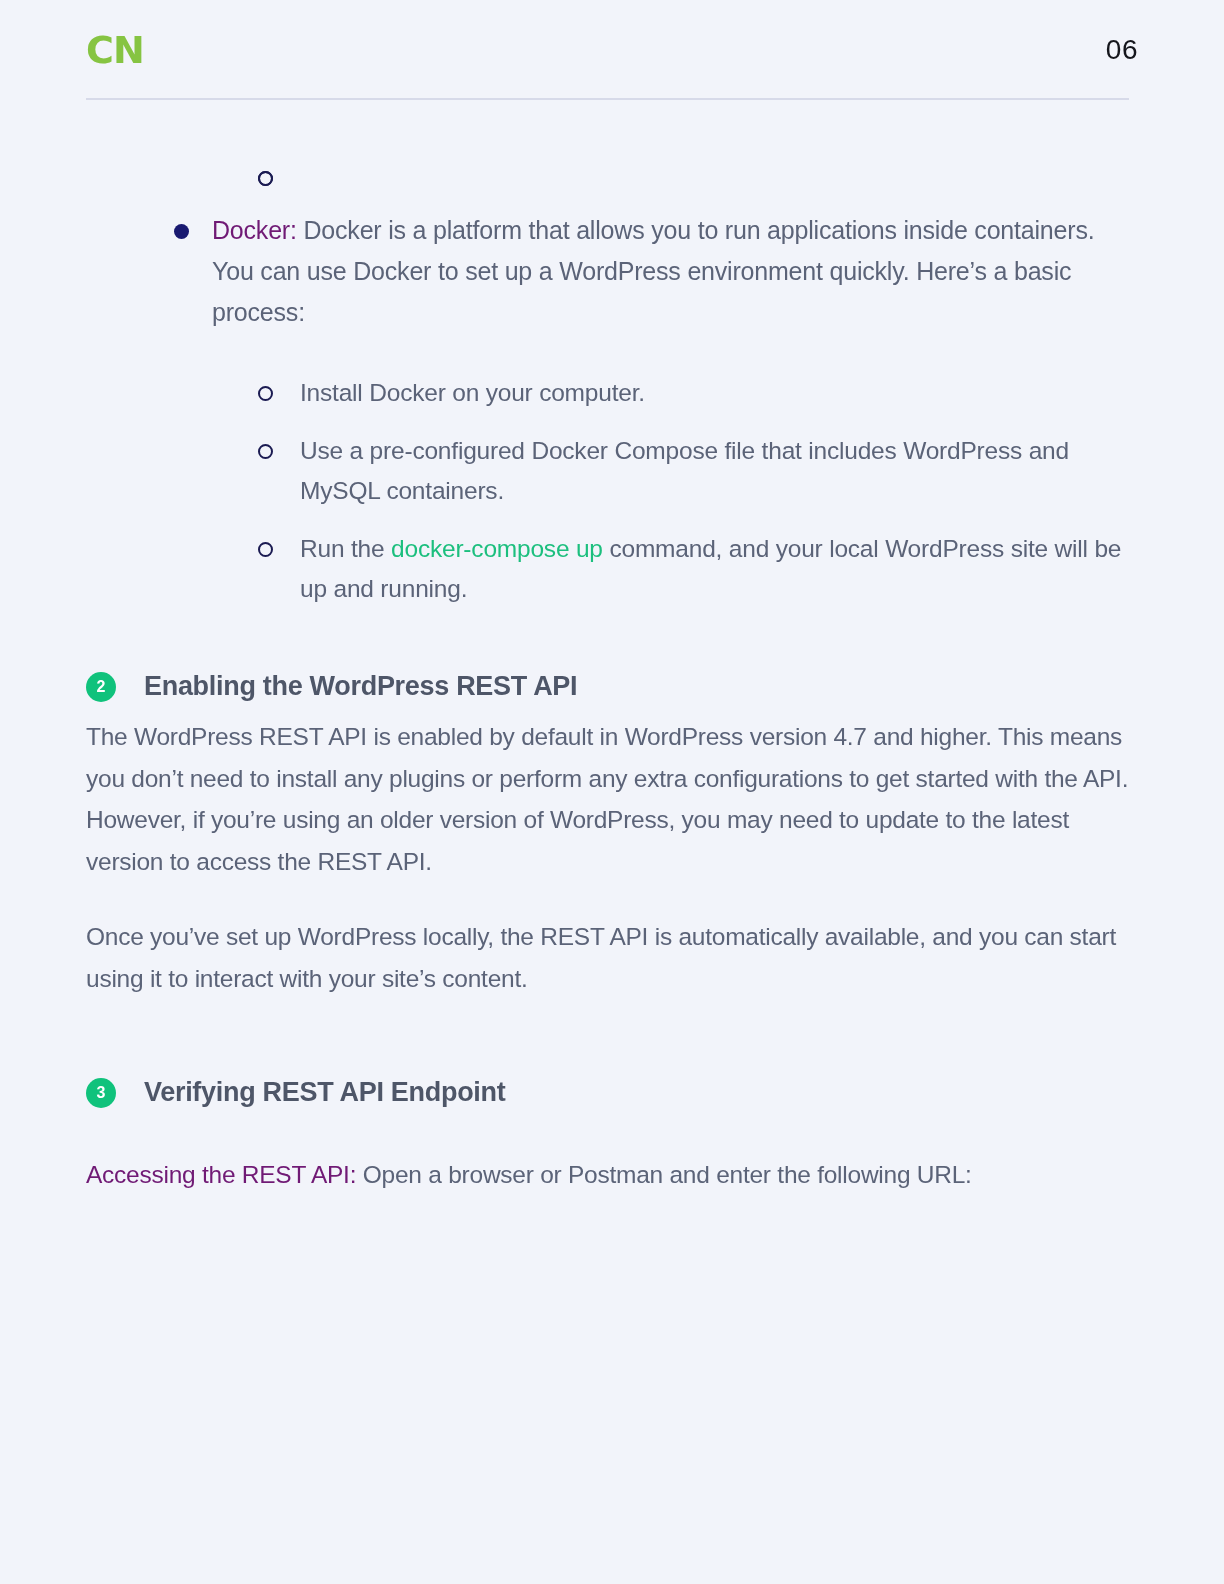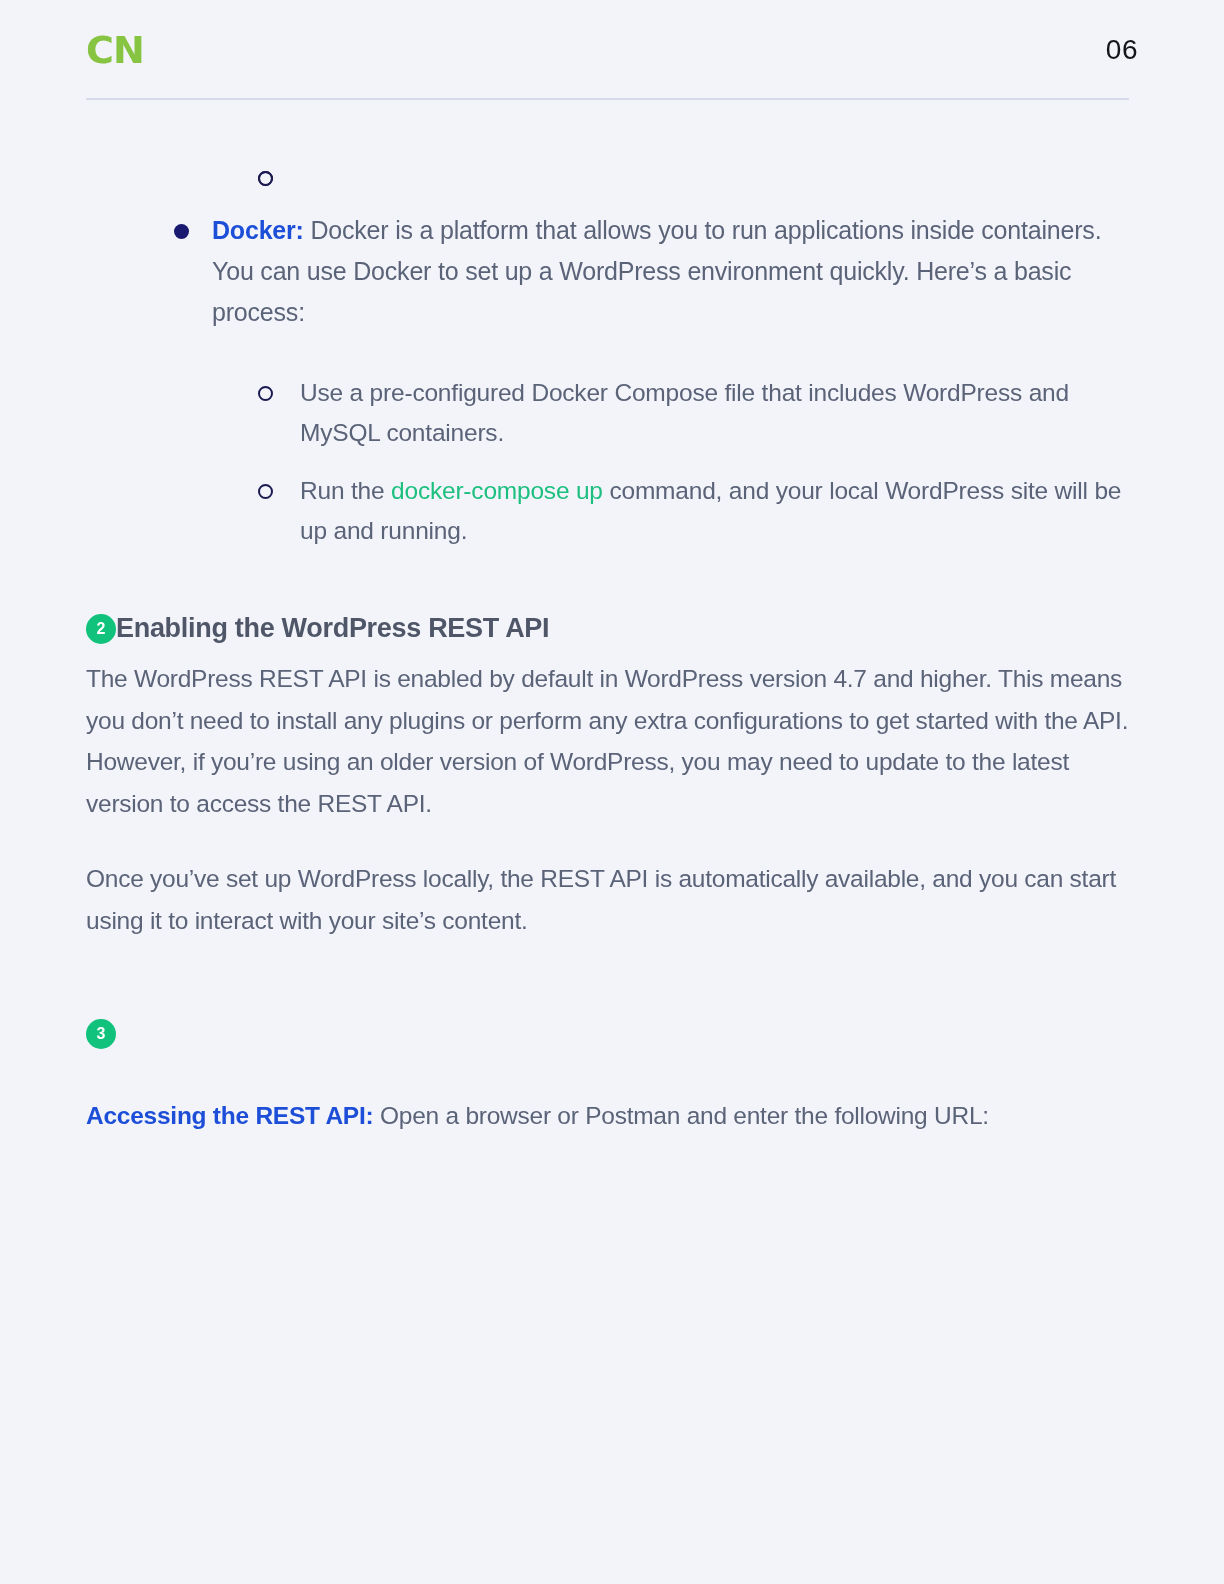--- a/index.html
+++ b/index.html
@@ -122,22 +122,22 @@
     position: absolute;
     left: 8px;
     top: 14px;
     width: 15px;
     height: 15px;
     border-radius: 50%;
     background: #191970;
   }
 
   .strong {
-    font-weight: 700;
-    color: #1d4ed8;
+    font-weight: 400;
+    color: #701a75;
   }
 
   .code {
     color: #1cbf7e;
   }
   .gap-b { height: 40px; }
   .gap-c { height: 52px; }
 
   
   .section-head {
@@ -155,20 +155,21 @@
     font-size: 16px;
     font-weight: 700;
     display: flex;
     align-items: center;
     justify-content: center;
     flex: 0 0 auto;
     font-family: "Liberation Sans", sans-serif;
   }
 
   .section-title {
+    margin-left: 28px;
     font-size: 27px;
     font-weight: 700;
     color: #4e5668;
     letter-spacing: -0.3px;
   }
 
   p.body {
     font-size: 24.5px;
     line-height: 41.5px;
     color: #5b6378;
@@ -208,20 +209,24 @@
     <ul class="lvl1">
       <li class="item main">
         <span class="dot"></span>
         <span class="strong">Docker:</span><span> Docker is a platform that allows you to run applications inside containers. You can use Docker to set up a WordPress environment quickly. Here’s a basic process:</span>
       </li>
     </ul>
 
     <div class="gap-b"></div>
 
     <ul class="lvl2">
+      <li class="item sub">
+        <span class="ring"></span>
+        <span>Install Docker on your computer.</span>
+      </li>
       <li class="item sub">
         <span class="ring"></span>
         <span>Use a pre-configured Docker Compose file that includes WordPress and MySQL containers.</span>
       </li>
       <li class="item sub">
         <span class="ring"></span>
         <span>Run the </span><span class="code">docker-compose up</span><span> command, and your local WordPress site will be up and running.</span>
       </li>
     </ul>
 
@@ -230,18 +235,19 @@
         <div class="badge">2</div>
         <div class="section-title">Enabling the WordPress REST API</div>
       </div>
       <p class="body">The WordPress REST API is enabled by default in WordPress version 4.7 and higher. This means you don’t need to install any plugins or perform any extra configurations to get started with the API. However, if you’re using an older version of WordPress, you may need to update to the latest version to access the REST API.</p>
       <p class="body">Once you’ve set up WordPress locally, the REST API is automatically available, and you can start using it to interact with your site’s content.</p>
     </div>
 
     <div class="block-3">
       <div class="section-head">
         <div class="badge">3</div>
+        <div class="section-title">Verifying REST API Endpoint</div>
       </div>
       <p class="body accessing"><span class="strong">Accessing the REST API:</span><span> Open a browser or Postman and enter the following URL:</span></p>
     </div>
 
   </div>
 </div>
 
 </body></html>

